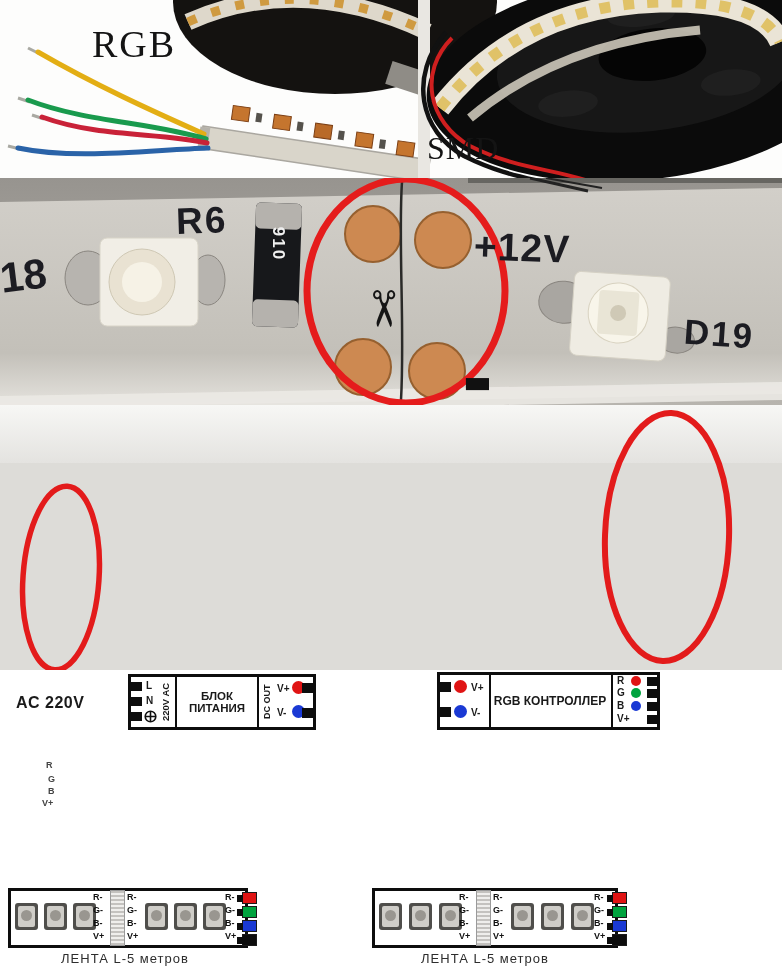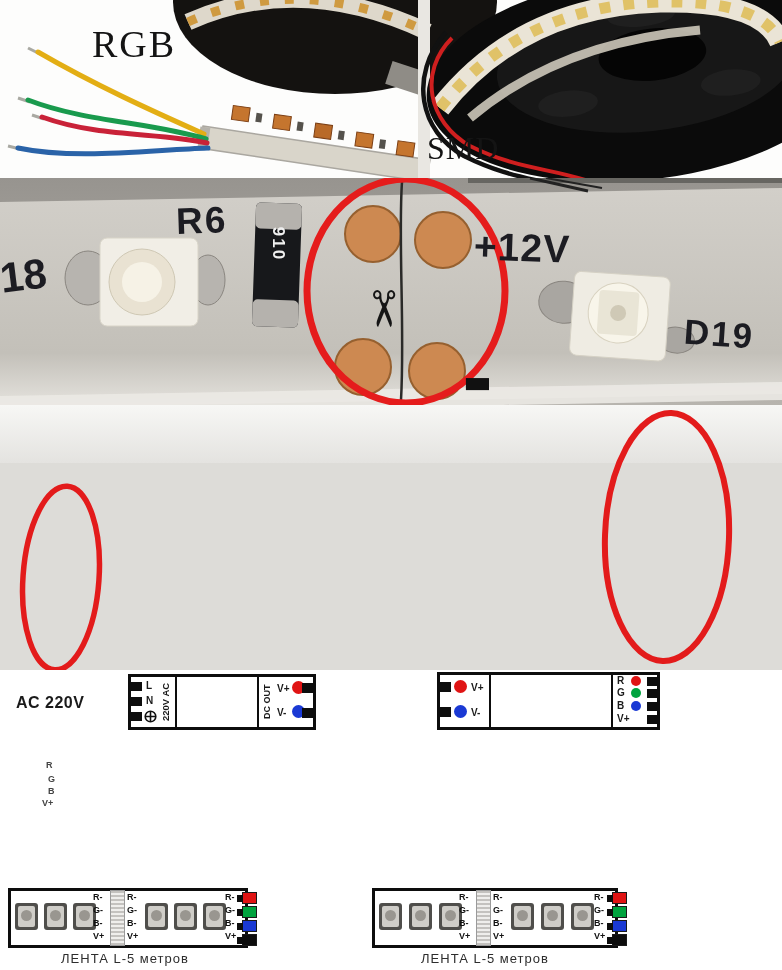--- a/index.html
+++ b/index.html
@@ -259,38 +259,45 @@
       <div class="bterm" style="left:0;top:20px;width:11px;height:9px"></div>
       <div class="bterm" style="left:0;top:35px;width:11px;height:9px"></div>
       <div class="pin" style="left:15px;top:3px">L</div>
       <div class="pin" style="left:15px;top:18px">N</div>
       <svg class="abs" style="left:13px;top:33px" width="13" height="13" viewBox="0 0 13 13">
         <circle cx="6.5" cy="6.5" r="5.3" fill="none" stroke="#111" stroke-width="1.6"></circle>
         <path d="M 6.5,1.5 V 11.5 M 1.5,6.5 H 11.5" stroke="#111" stroke-width="1.6"></path>
       </svg>
       <div class="rot" style="left:26px;width:16px;font-size:9.5px">220V AC</div>
       <div class="vdiv" style="left:44px"></div>
+      <div class="ptitle" style="left:46px;top:0;width:80px;height:50px;font-size:11.5px">
+        <span>БЛОК</span>
+        <span>ПИТАНИЯ</span>
+      </div>
       <div class="vdiv" style="left:126px"></div>
       <div class="rot" style="left:128px;width:15px;font-size:9px">DC OUT</div>
       <div class="pin" style="left:146px;top:6px">V+</div>
       <div class="dot" style="left:161px;top:4px;width:13px;height:13px;background:#e01414"></div>
       <div class="pin" style="left:146px;top:30px">V-</div>
       <div class="dot" style="left:161px;top:28px;width:13px;height:13px;background:#1a39d4"></div>
       <div class="bterm" style="right:0;top:6px;width:11px;height:10px"></div>
       <div class="bterm" style="right:0;top:31px;width:11px;height:10px"></div>
     </div>
 
     <div class="box ctrl">
       <div class="bterm" style="left:0;top:7px;width:11px;height:10px"></div>
       <div class="bterm" style="left:0;top:32px;width:11px;height:10px"></div>
       <div class="dot" style="left:14px;top:5px;width:13px;height:13px;background:#e01414"></div>
       <div class="pin" style="left:31px;top:7px">V+</div>
       <div class="dot" style="left:14px;top:30px;width:13px;height:13px;background:#1a39d4"></div>
       <div class="pin" style="left:31px;top:32px">V-</div>
       <div class="vdiv" style="left:49px"></div>
+      <div class="ptitle" style="left:51px;top:0;width:118px;height:52px;font-size:12px">
+        <span>RGB КОНТРОЛЛЕР</span>
+      </div>
       <div class="vdiv" style="left:171px"></div>
       <div class="pin" style="left:177px;top:0px">R</div>
       <div class="dot" style="left:191px;top:1px;width:10px;height:10px;background:#e01414"></div>
       <div class="pin" style="left:177px;top:12px">G</div>
       <div class="dot" style="left:191px;top:13px;width:10px;height:10px;background:#00a33e"></div>
       <div class="pin" style="left:177px;top:25px">B</div>
       <div class="dot" style="left:191px;top:26px;width:10px;height:10px;background:#1a39d4"></div>
       <div class="pin" style="left:177px;top:38px">V+</div>
       <div class="bterm" style="right:0;top:2px;width:10px;height:9px"></div>
       <div class="bterm" style="right:0;top:14px;width:10px;height:9px"></div>

